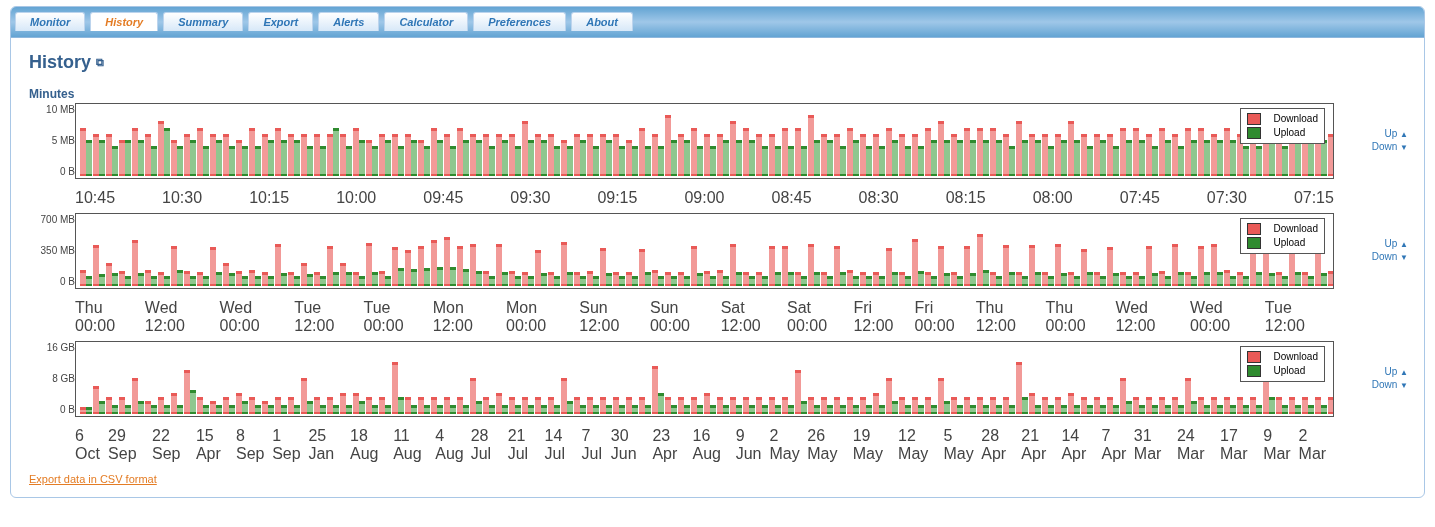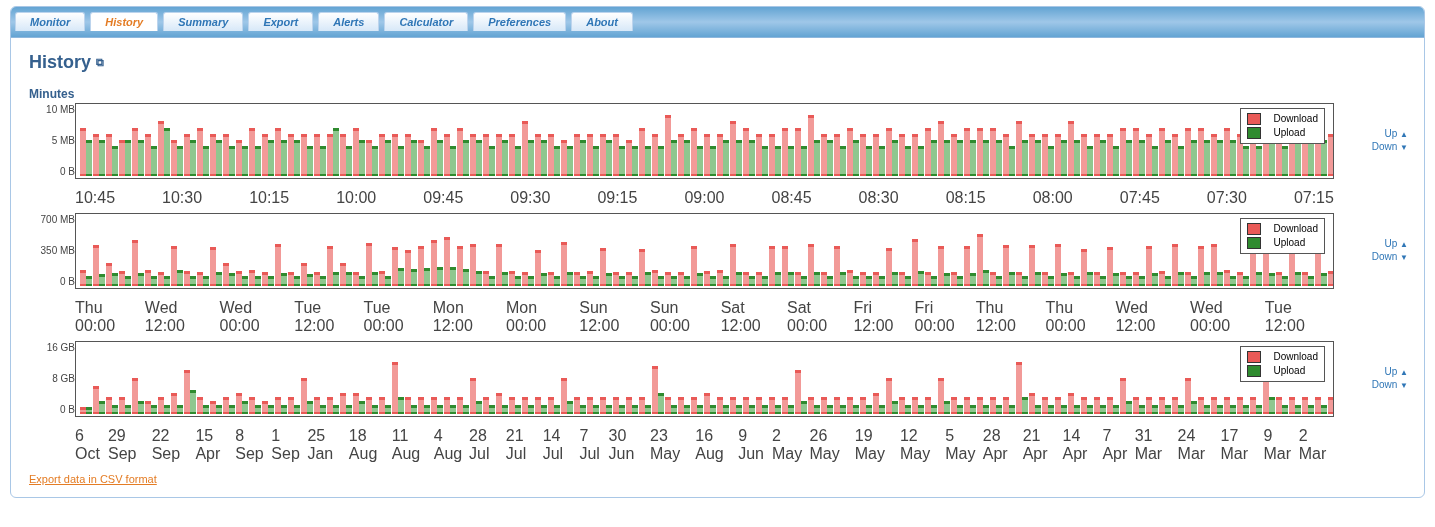--- a/index.html
+++ b/index.html
@@ -1366,21 +1366,21 @@
           <span>1 Sep</span>
           <span>25 Jan</span>
           <span>18 Aug</span>
           <span>11 Aug</span>
           <span>4 Aug</span>
           <span>28 Jul</span>
           <span>21 Jul</span>
           <span>14 Jul</span>
           <span>7 Jul</span>
           <span>30 Jun</span>
-          <span>23 May</span>
+          <span>23 Apr</span>
           <span>16 Aug</span>
           <span>9 Jun</span>
           <span>2 May</span>
           <span>26 May</span>
           <span>19 May</span>
           <span>12 May</span>
           <span>5 May</span>
           <span>28 Apr</span>
           <span>21 Apr</span>
           <span>14 Apr</span>

